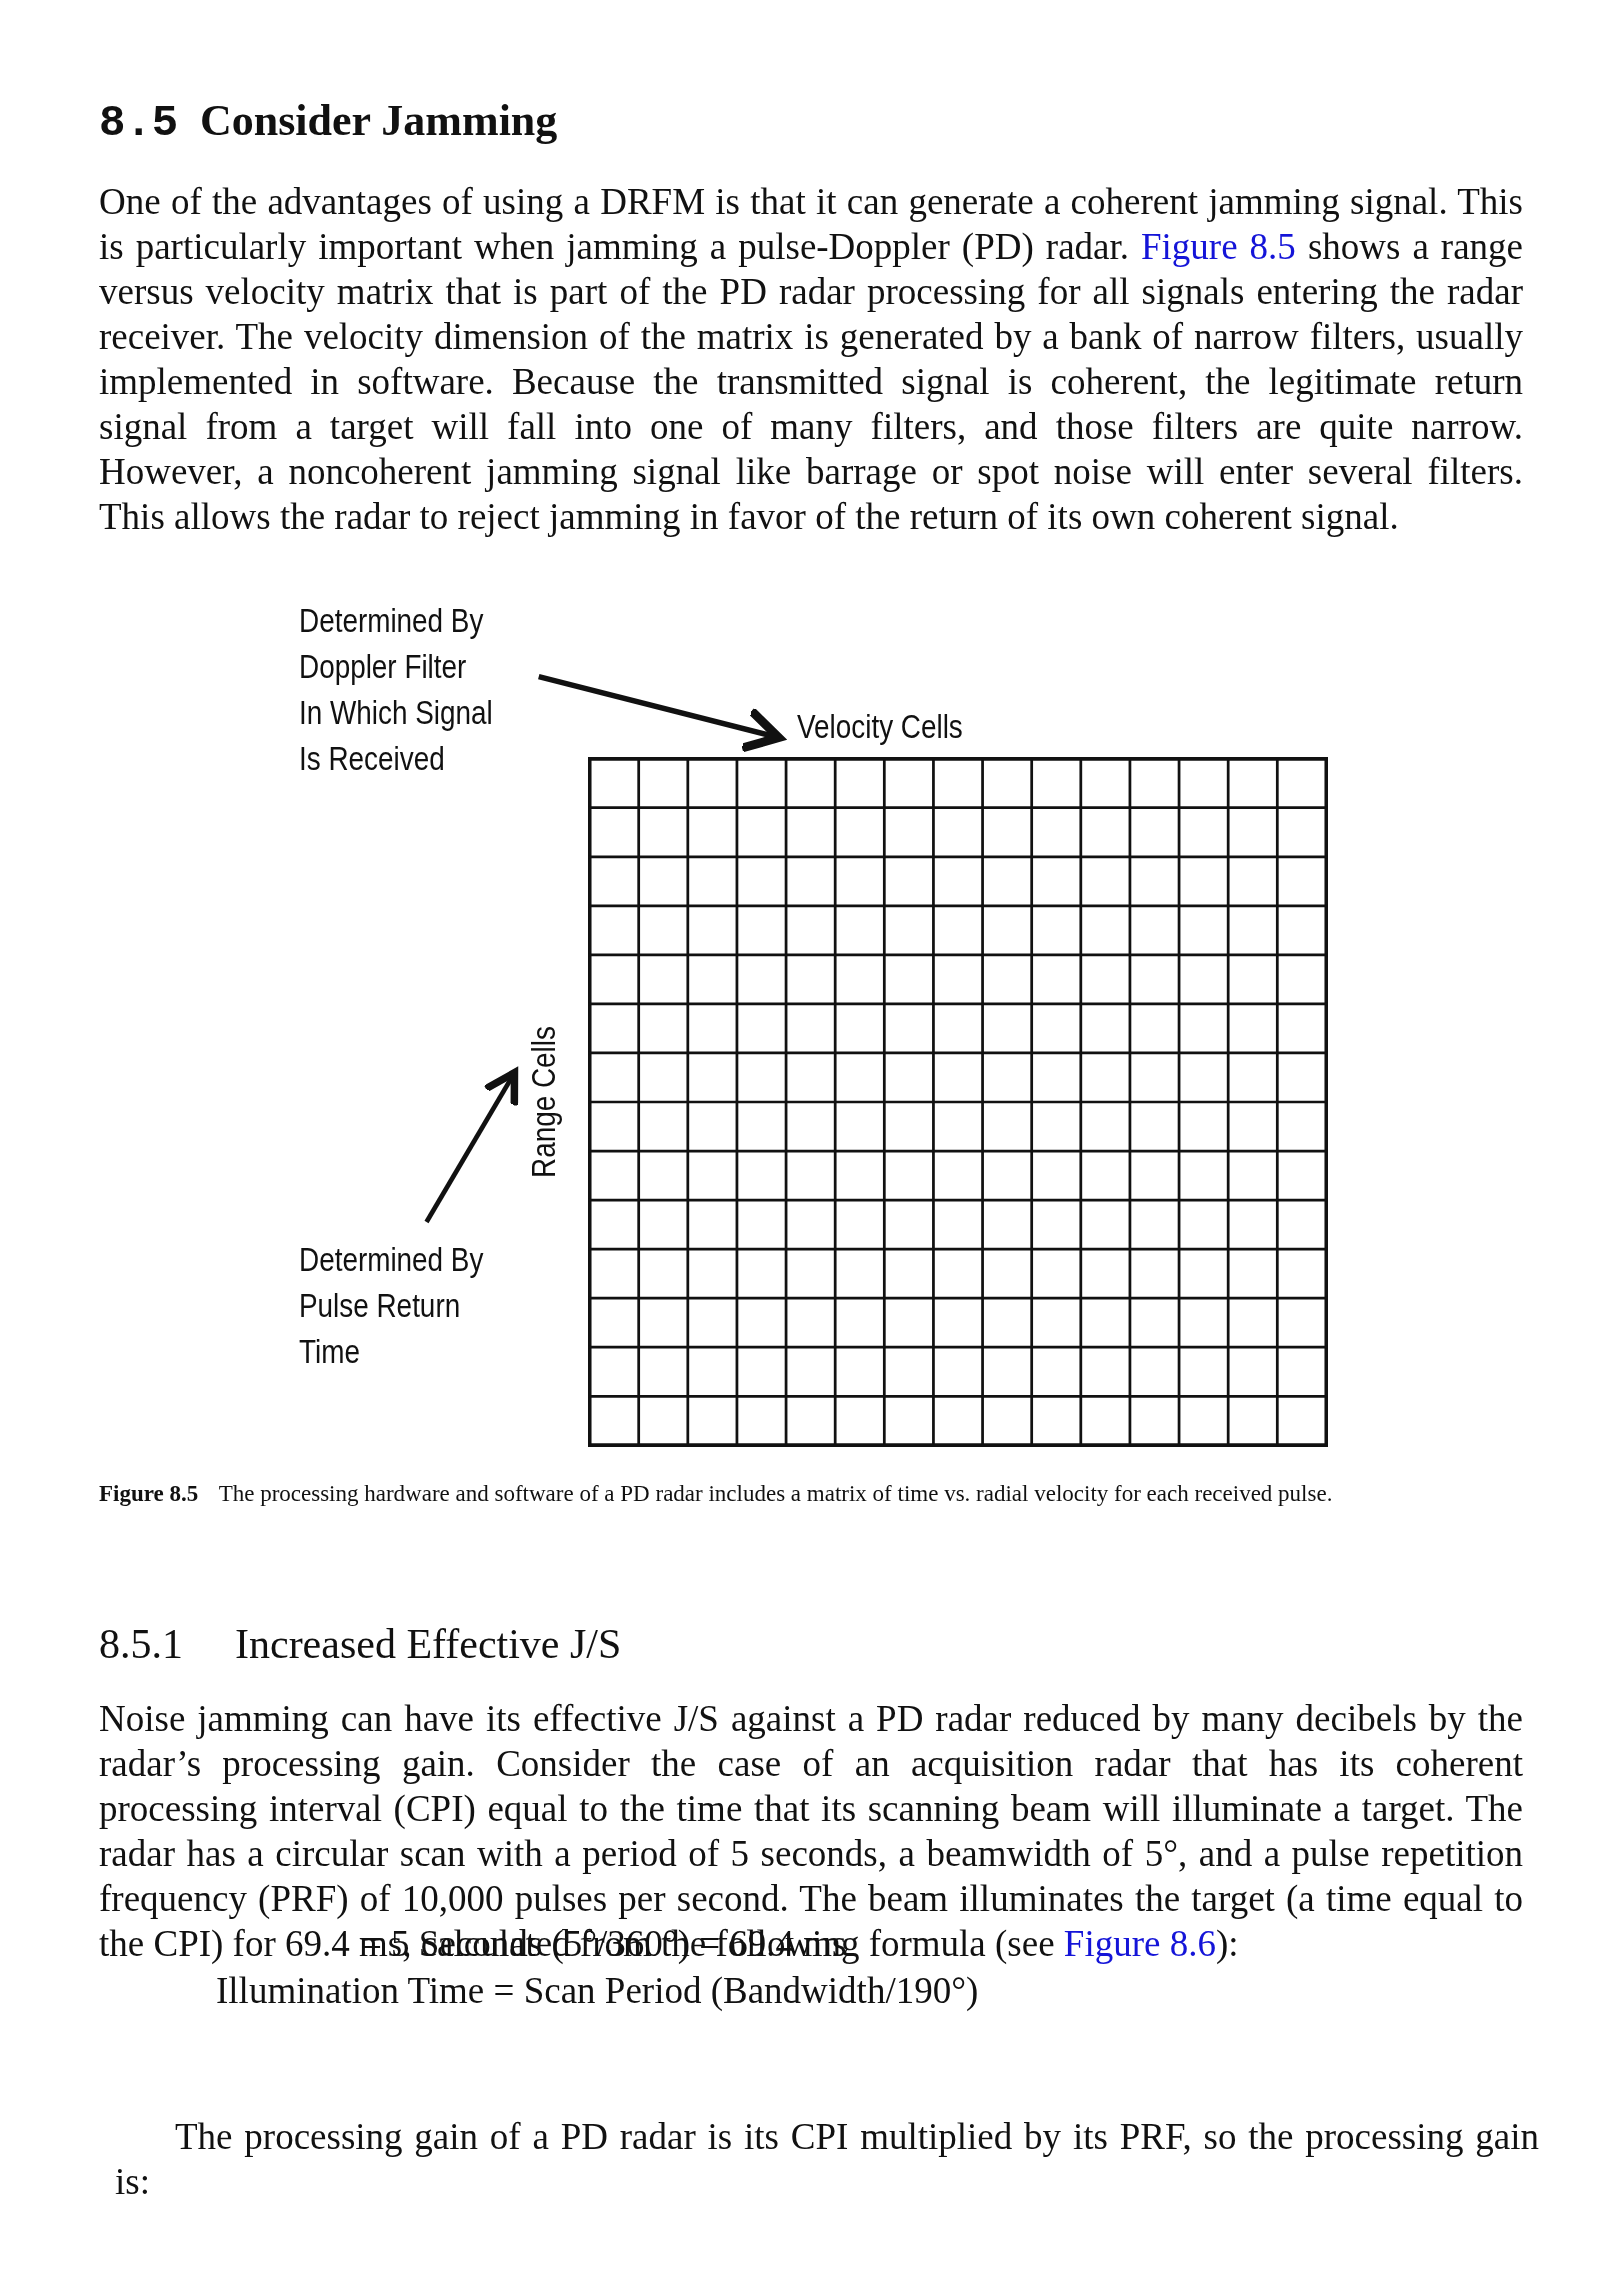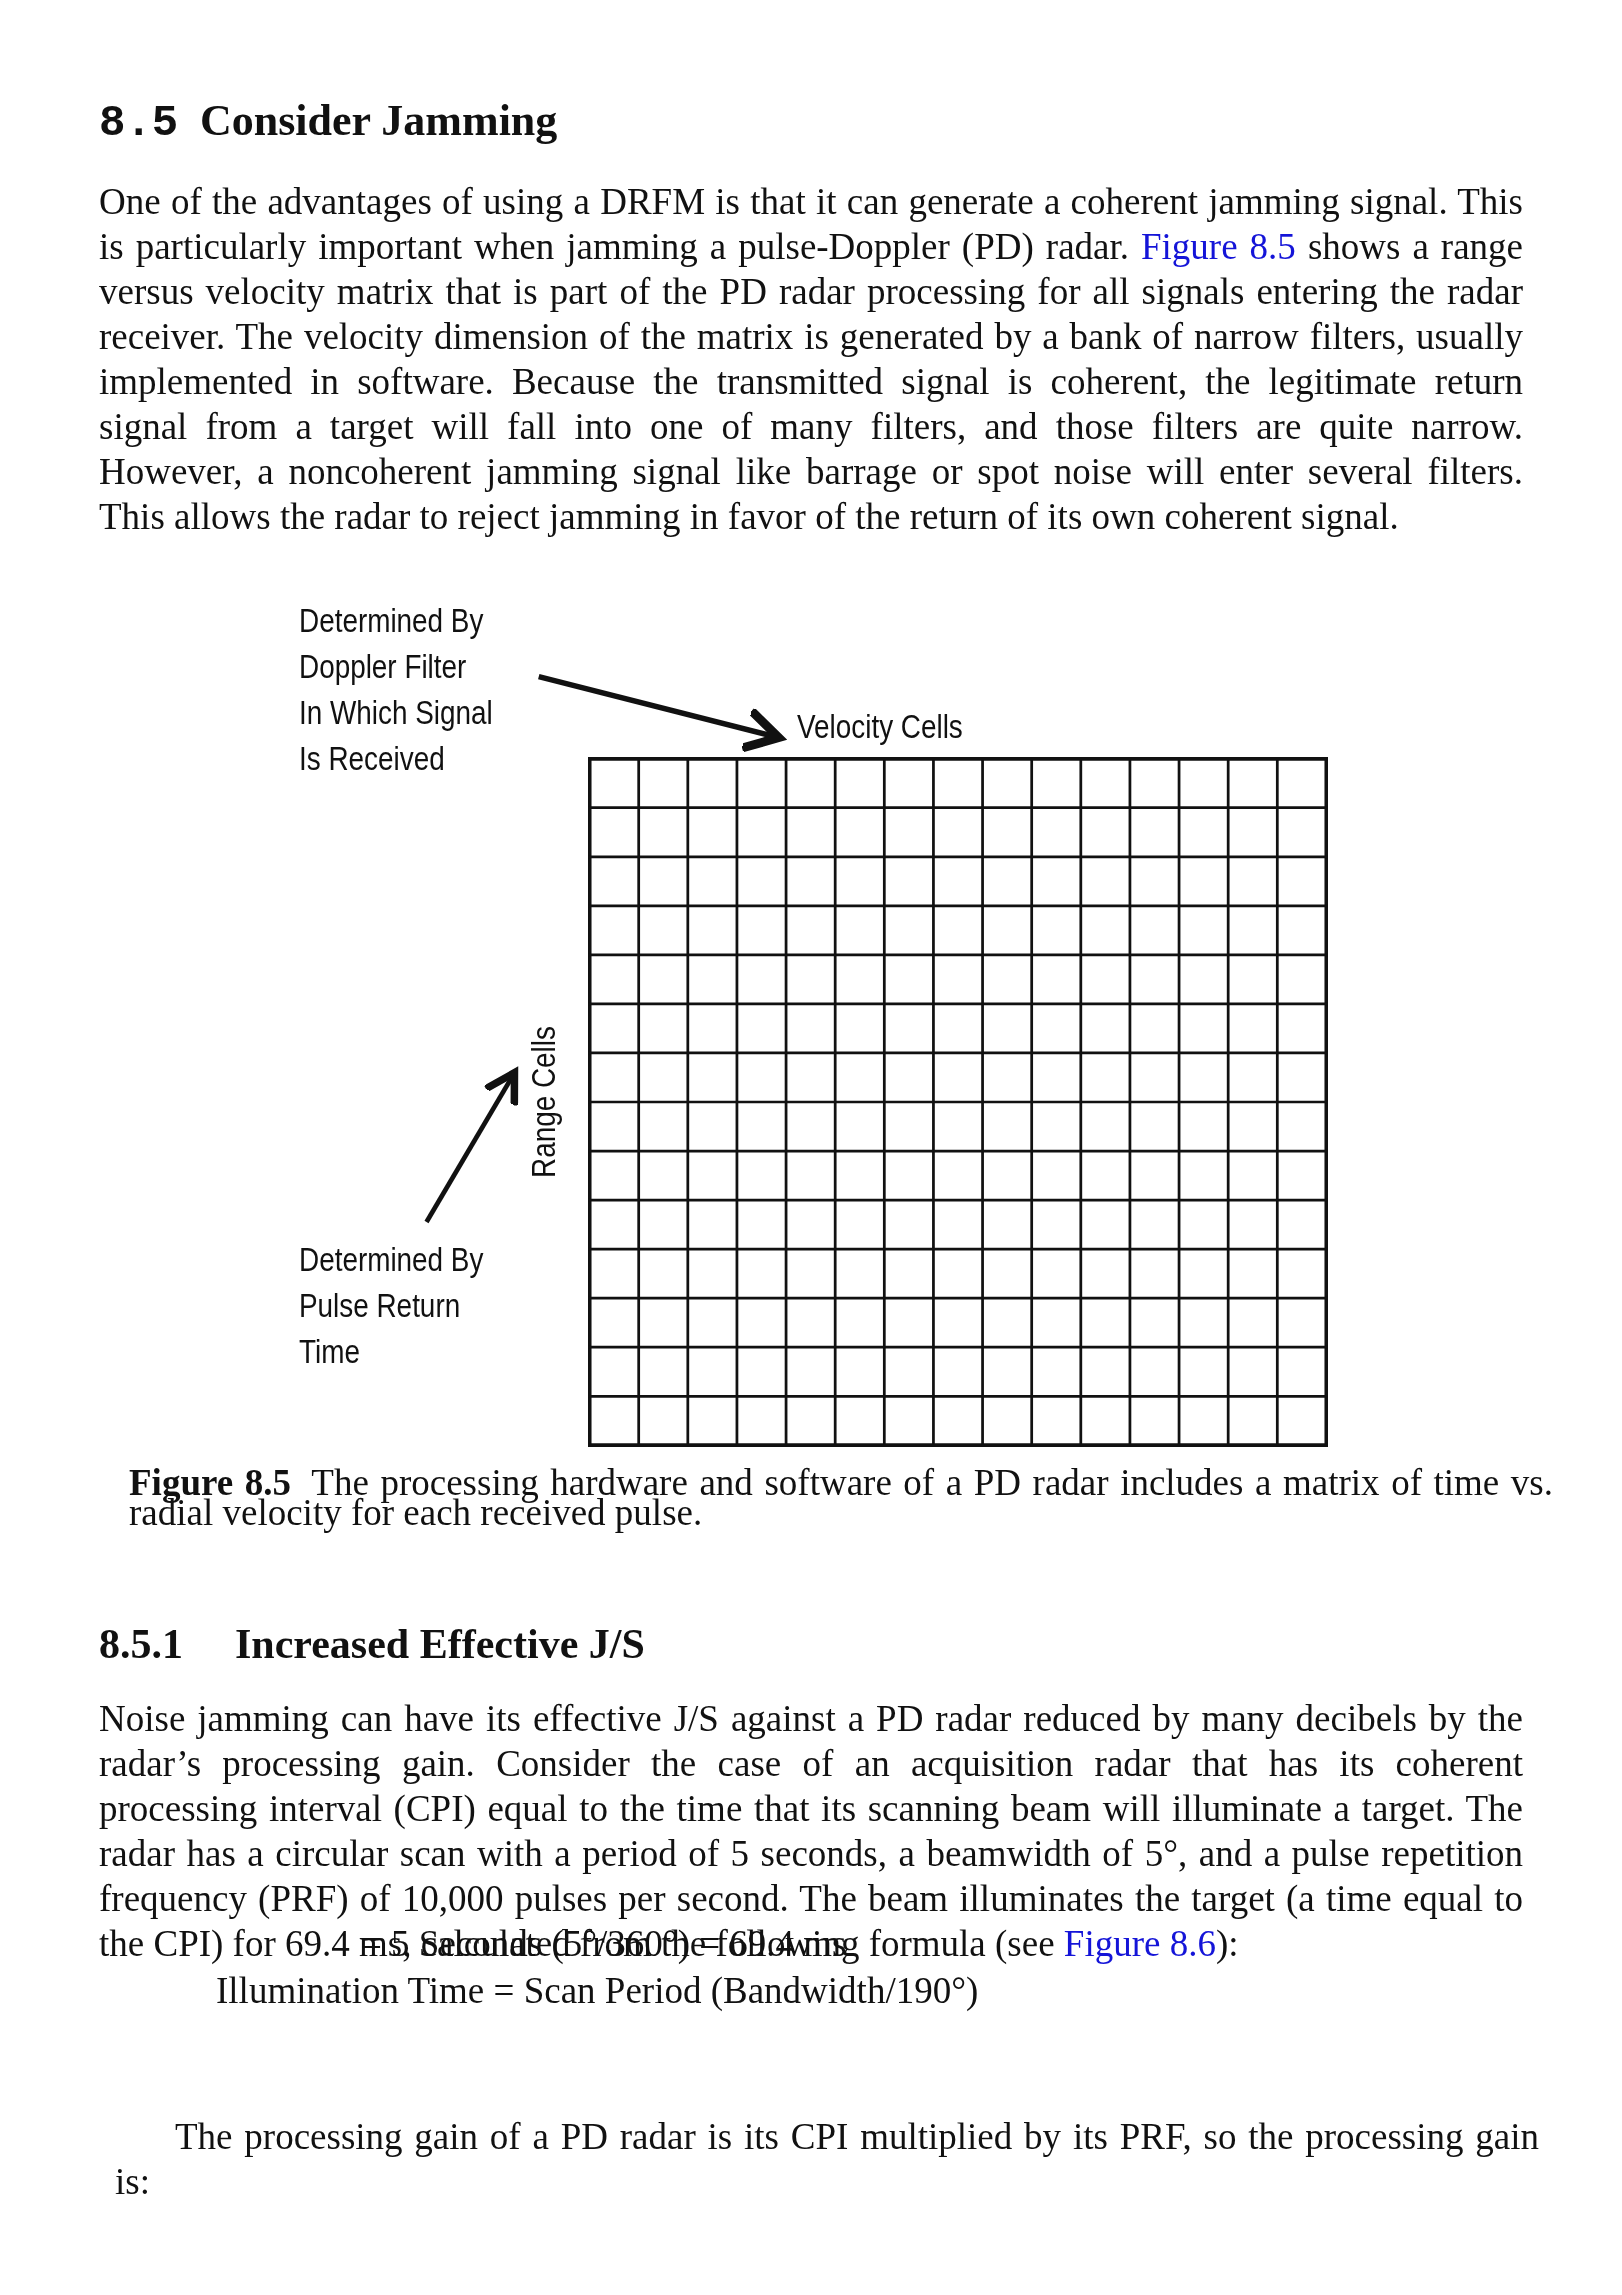--- a/index.html
+++ b/index.html
@@ -3,34 +3,34 @@
 <meta charset="utf-8">
 <style>
   html, body { margin: 0; padding: 0; background: #ffffff; }
   body { width: 1623px; height: 2295px; position: relative; overflow: hidden; color: #111; }
   .serif { font-family: "Liberation Serif", "DejaVu Serif", serif; }
   .sans { font-family: "Liberation Sans", "DejaVu Sans", sans-serif; }
   .abs { position: absolute; }
 
   .h1 { left: 99px; top: 93px; font-size: 44px; font-weight: bold; line-height: 55px; white-space: nowrap; }
   .h1 .num { display: inline-block; width: 101px; font-family: Liberation Mono, monospace; }
-  .h2 { left: 99px; top: 1617px; font-size: 42px; font-weight: bold; line-height: 55px; white-space: nowrap; }
+  .h2 { left: 99px; top: 1617px; font-size: 42px; font-weight: normal; line-height: 55px; white-space: nowrap; }
   .h2 .num { display: inline-block; width: 136px; }
 
   .para { left: 99px; width: 1424px; font-size: 37px; line-height: 45px; text-align: justify; text-align-last: left; }
   .para a { color: #1414d8; text-decoration: none; }
   .p1 { top: 179px; }
   .p2 { top: 1696px; }
   .p3 { top: 2098px; text-indent: 60px; }
 
   .formula { font-size: 37px; line-height: 46px; white-space: nowrap; }
   .f1 { left: 216px; top: 1968px; }
   .f2 { left: 361px; top: 1921px; }
 
-  .caption { left: 99px; top: 1468px; width: 1424px; font-size: 37px; line-height: 30px; text-align: justify; text-align-last: left; margin-left: 30px; }
+  .caption { left: 99px; top: 1468px; width: 1424px; font-size: 23px; line-height: 52px; text-align: justify; text-align-last: left; }
   .caption .fig { font-weight: bold; margin-right: 20.4px; }
 
   
   .fig-label { font-size: 34px; line-height: 46px; font-weight: normal; white-space: nowrap; transform-origin: left top; transform: scaleX(0.82); color: #111; }
   .lbl-top { left: 299px; top: 597px; }
   .lbl-bottom { left: 299px; top: 1236px; }
   .lbl-velocity { left: 797px; top: 703px; }
   .lbl-range { left: 520px; top: 1178px; transform-origin: left top; transform: rotate(-90deg) scaleX(0.82); }
 
   .grid { left: 588px; top: 757px; width: 740px; height: 690px; }

